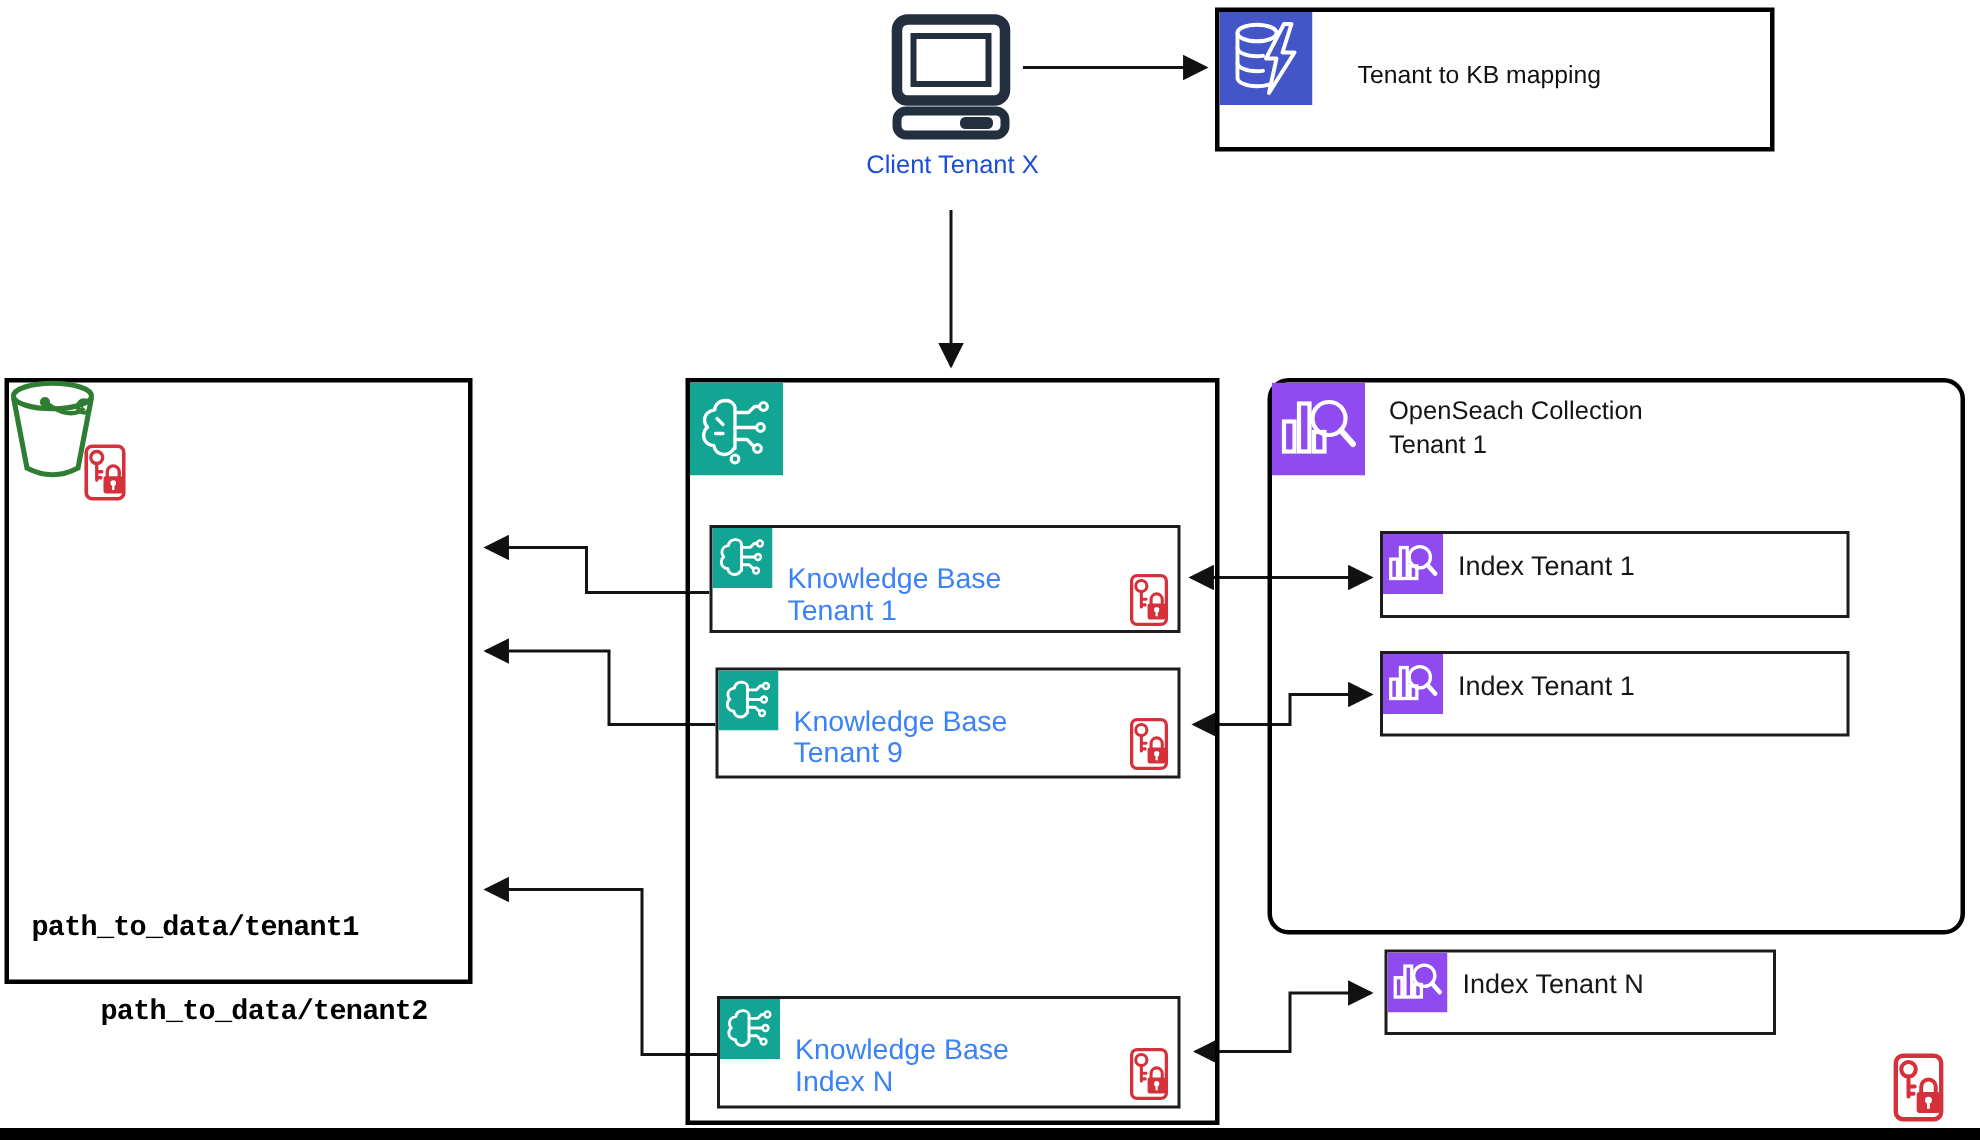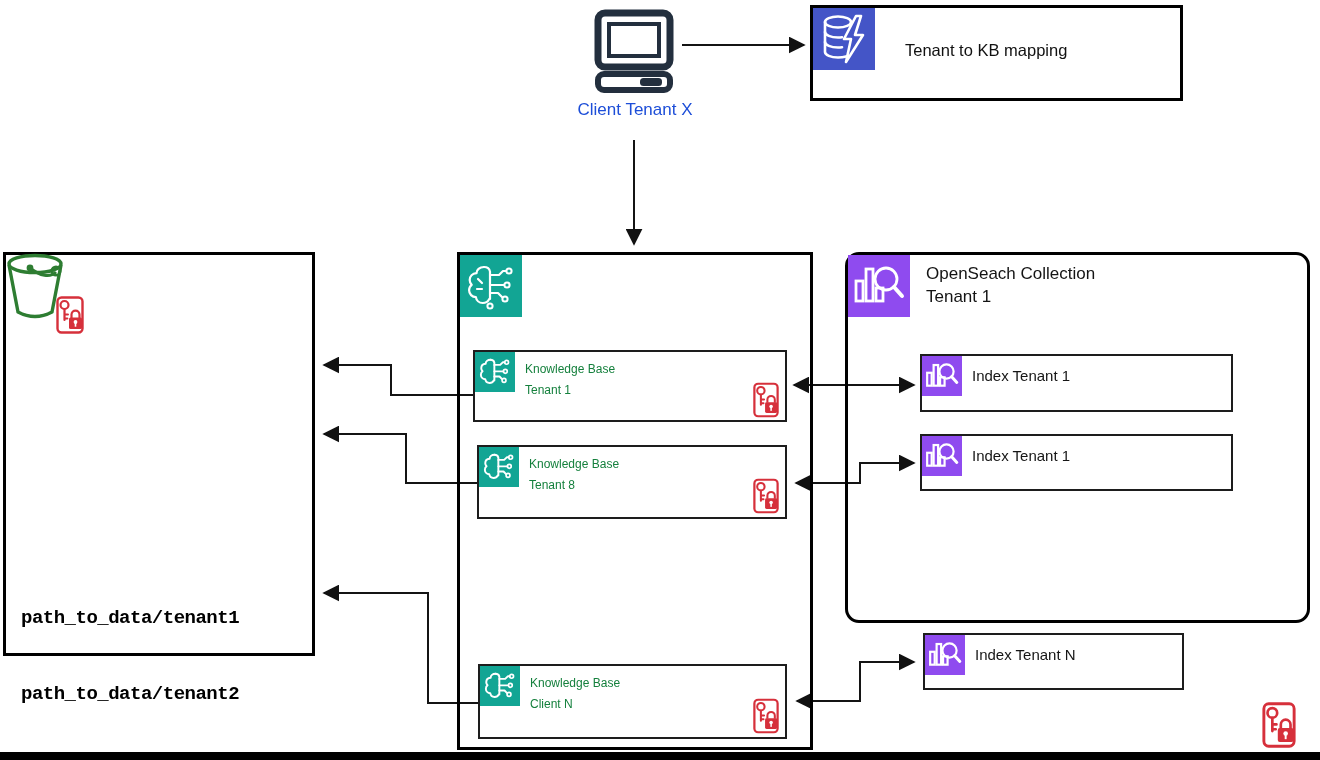--- a/index.html
+++ b/index.html
@@ -4,22 +4,22 @@
 <style>
   html,body{margin:0;padding:0;background:#fff;}
   #stage{
     position:relative;width:1320px;height:760px;background:#fff;overflow:hidden;
     font-family:"Liberation Sans",sans-serif;color:#111;
   }
   .abs{position:absolute;}
   .bigbox{position:absolute;border:3px solid #000;background:transparent;box-sizing:border-box;}
   .subbox{position:absolute;border:2px solid #1d1d1d;background:#fff;box-sizing:border-box;}
   .icon-sq{position:absolute;left:0;top:0;display:block;}
-  .kb-text{position:absolute;left:50px;top:7px;font-size:12px;line-height:21px;color:#15803d;}
-  .idx-text{position:absolute;left:50px;top:11px;font-size:15px;color:#161616;}
+  .kb-text{position:absolute;left:50px;top:24px;font-size:19px;line-height:21px;color:#3b82f6;}
+  .idx-text{position:absolute;left:50px;top:11px;font-size:18px;color:#161616;}
   .mono-path{
     position:absolute;left:15px;font-family:"Liberation Mono","DejaVu Sans Mono",monospace;
     font-weight:bold;font-size:19px;color:#000;white-space:nowrap;letter-spacing:-0.5px;
   }
   .hdr-title{position:absolute;font-size:17px;line-height:23px;color:#141414;}
   #connectors{position:absolute;left:0;top:0;width:1320px;height:760px;pointer-events:none;}
   #bottom-bar{position:absolute;left:0;top:752px;width:1320px;height:8px;background:#000;}
 </style>
 </head>
 <body>
@@ -61,21 +61,21 @@
         <path d="M12 24 c0 3 5.8 5.5 13 5.5 1.4 0 2.8-.1 4-.3"></path>
         <path d="M12 34 c0 3 5.8 5.5 13 5.5 1.4 0 2.8-.1 4-.3"></path>
       </g>
       <path d="M43 8 L31 31 H38 L33 54 L50 27 H42 L48 8 Z" fill="#4455C7" stroke="#fff" stroke-width="2.6" stroke-linejoin="round"></path>
     </svg>
     <span class="abs" style="left:92px;top:33px;font-size:16.5px;">Tenant to KB mapping</span>
   </div>
 
   <div class="bigbox" style="left:3px;top:252px;width:312px;height:404px;">
     <div class="mono-path" style="top:352px;">path_to_data/tenant1</div>
-    <div class="mono-path" style="top:428px;">path_to_data/tenant2</div>
+    <div class="mono-path" style="top:408px;margin-left:46px;">path_to_data/tenant2</div>
 
   </div>
   <svg class="abs" style="left:4px;top:251px;" width="62" height="72" viewBox="0 0 62 72">
     <path d="M5 14 L14 61 Q31 70 48 61 L57 14" fill="#fff" stroke="#2E7D32" stroke-width="3.4"></path>
     <ellipse cx="31" cy="13" rx="26" ry="8.5" fill="#fff" stroke="#2E7D32" stroke-width="3.4"></ellipse>
     <path d="M26 17 C36 25 46 27 52 21" fill="none" stroke="#2E7D32" stroke-width="3"></path>
     <circle cx="26" cy="17" r="3.4" fill="#2E7D32"></circle>
     <circle cx="52" cy="20" r="4.2" fill="none" stroke="#2E7D32" stroke-width="2.6"></circle>
   </svg>
   <svg class="abs" style="left:56px;top:296px;" width="28" height="38" viewBox="0 0 28 38">
@@ -145,21 +145,21 @@
         <path d="M30 20 h9 l4-4 h3 M30 30 h14 M30 38 h8 l4 4"></path>
       </g>
       <g fill="none" stroke="#fff" stroke-width="2.6">
         <circle cx="49" cy="16" r="3"></circle>
           <circle cx="47" cy="30" r="3"></circle>
           <circle cx="45" cy="44" r="3"></circle>
       </g>
     </svg>
     <div class="kb-text">
       <div>Knowledge Base</div>
-      <div>Tenant 8</div>
+      <div>Tenant 9</div>
     </div>
     <svg class="abs" style="right:6px;bottom:3px;" width="26" height="36" viewBox="0 0 28 38">
       <rect x="1.5" y="1.5" width="25" height="35" rx="4" fill="#fff" stroke="#D6303B" stroke-width="2.4"></rect>
       <circle cx="8.5" cy="9" r="4" fill="none" stroke="#D6303B" stroke-width="2.2"></circle>
       <path d="M8.5 13 V24 M8.5 18.5 h3.4 M8.5 22.5 h2.8" fill="none" stroke="#D6303B" stroke-width="2.2" stroke-linecap="round"></path>
       <path d="M15.5 22 v-3.4 a4 4 0 0 1 8 0 V22" fill="none" stroke="#D6303B" stroke-width="2.2"></path>
       <rect x="13" y="21.5" width="13" height="11.5" rx="1.6" fill="#D6303B"></rect>
       <circle cx="19.5" cy="26" r="1.9" fill="#fff"></circle>
         <rect x="18.7" y="26.5" width="1.6" height="4.2" fill="#fff"></rect>
     </svg>
@@ -174,21 +174,21 @@
         <path d="M30 20 h9 l4-4 h3 M30 30 h14 M30 38 h8 l4 4"></path>
       </g>
       <g fill="none" stroke="#fff" stroke-width="2.6">
         <circle cx="49" cy="16" r="3"></circle>
           <circle cx="47" cy="30" r="3"></circle>
           <circle cx="45" cy="44" r="3"></circle>
       </g>
     </svg>
     <div class="kb-text">
       <div>Knowledge Base</div>
-      <div>Client N</div>
+      <div>Index N</div>
     </div>
     <svg class="abs" style="right:6px;bottom:3px;" width="26" height="36" viewBox="0 0 28 38">
       <rect x="1.5" y="1.5" width="25" height="35" rx="4" fill="#fff" stroke="#D6303B" stroke-width="2.4"></rect>
       <circle cx="8.5" cy="9" r="4" fill="none" stroke="#D6303B" stroke-width="2.2"></circle>
       <path d="M8.5 13 V24 M8.5 18.5 h3.4 M8.5 22.5 h2.8" fill="none" stroke="#D6303B" stroke-width="2.2" stroke-linecap="round"></path>
       <path d="M15.5 22 v-3.4 a4 4 0 0 1 8 0 V22" fill="none" stroke="#D6303B" stroke-width="2.2"></path>
       <rect x="13" y="21.5" width="13" height="11.5" rx="1.6" fill="#D6303B"></rect>
       <circle cx="19.5" cy="26" r="1.9" fill="#fff"></circle>
         <rect x="18.7" y="26.5" width="1.6" height="4.2" fill="#fff"></rect>
     </svg>

